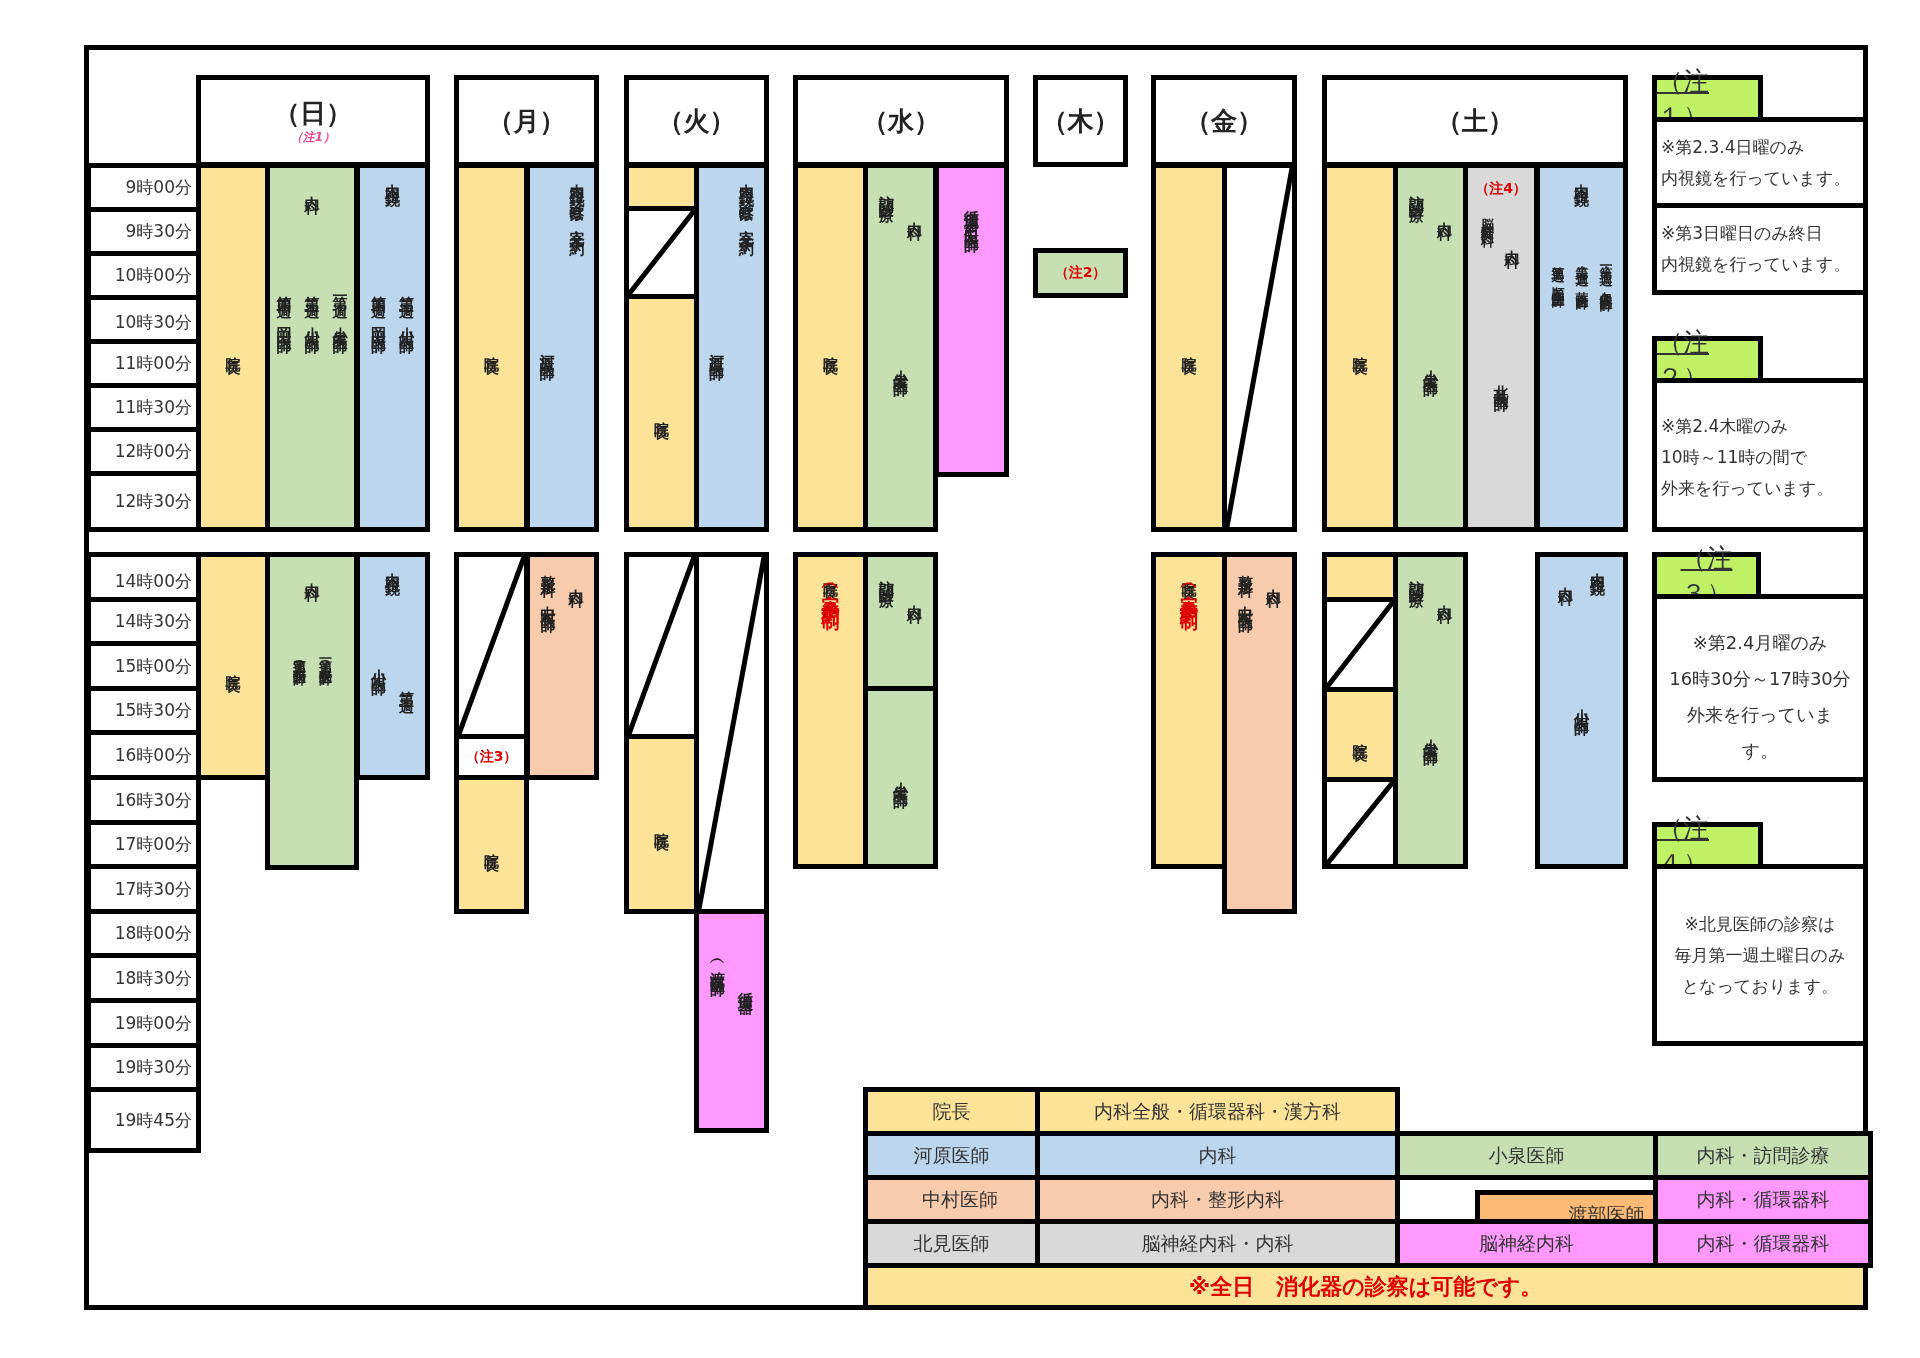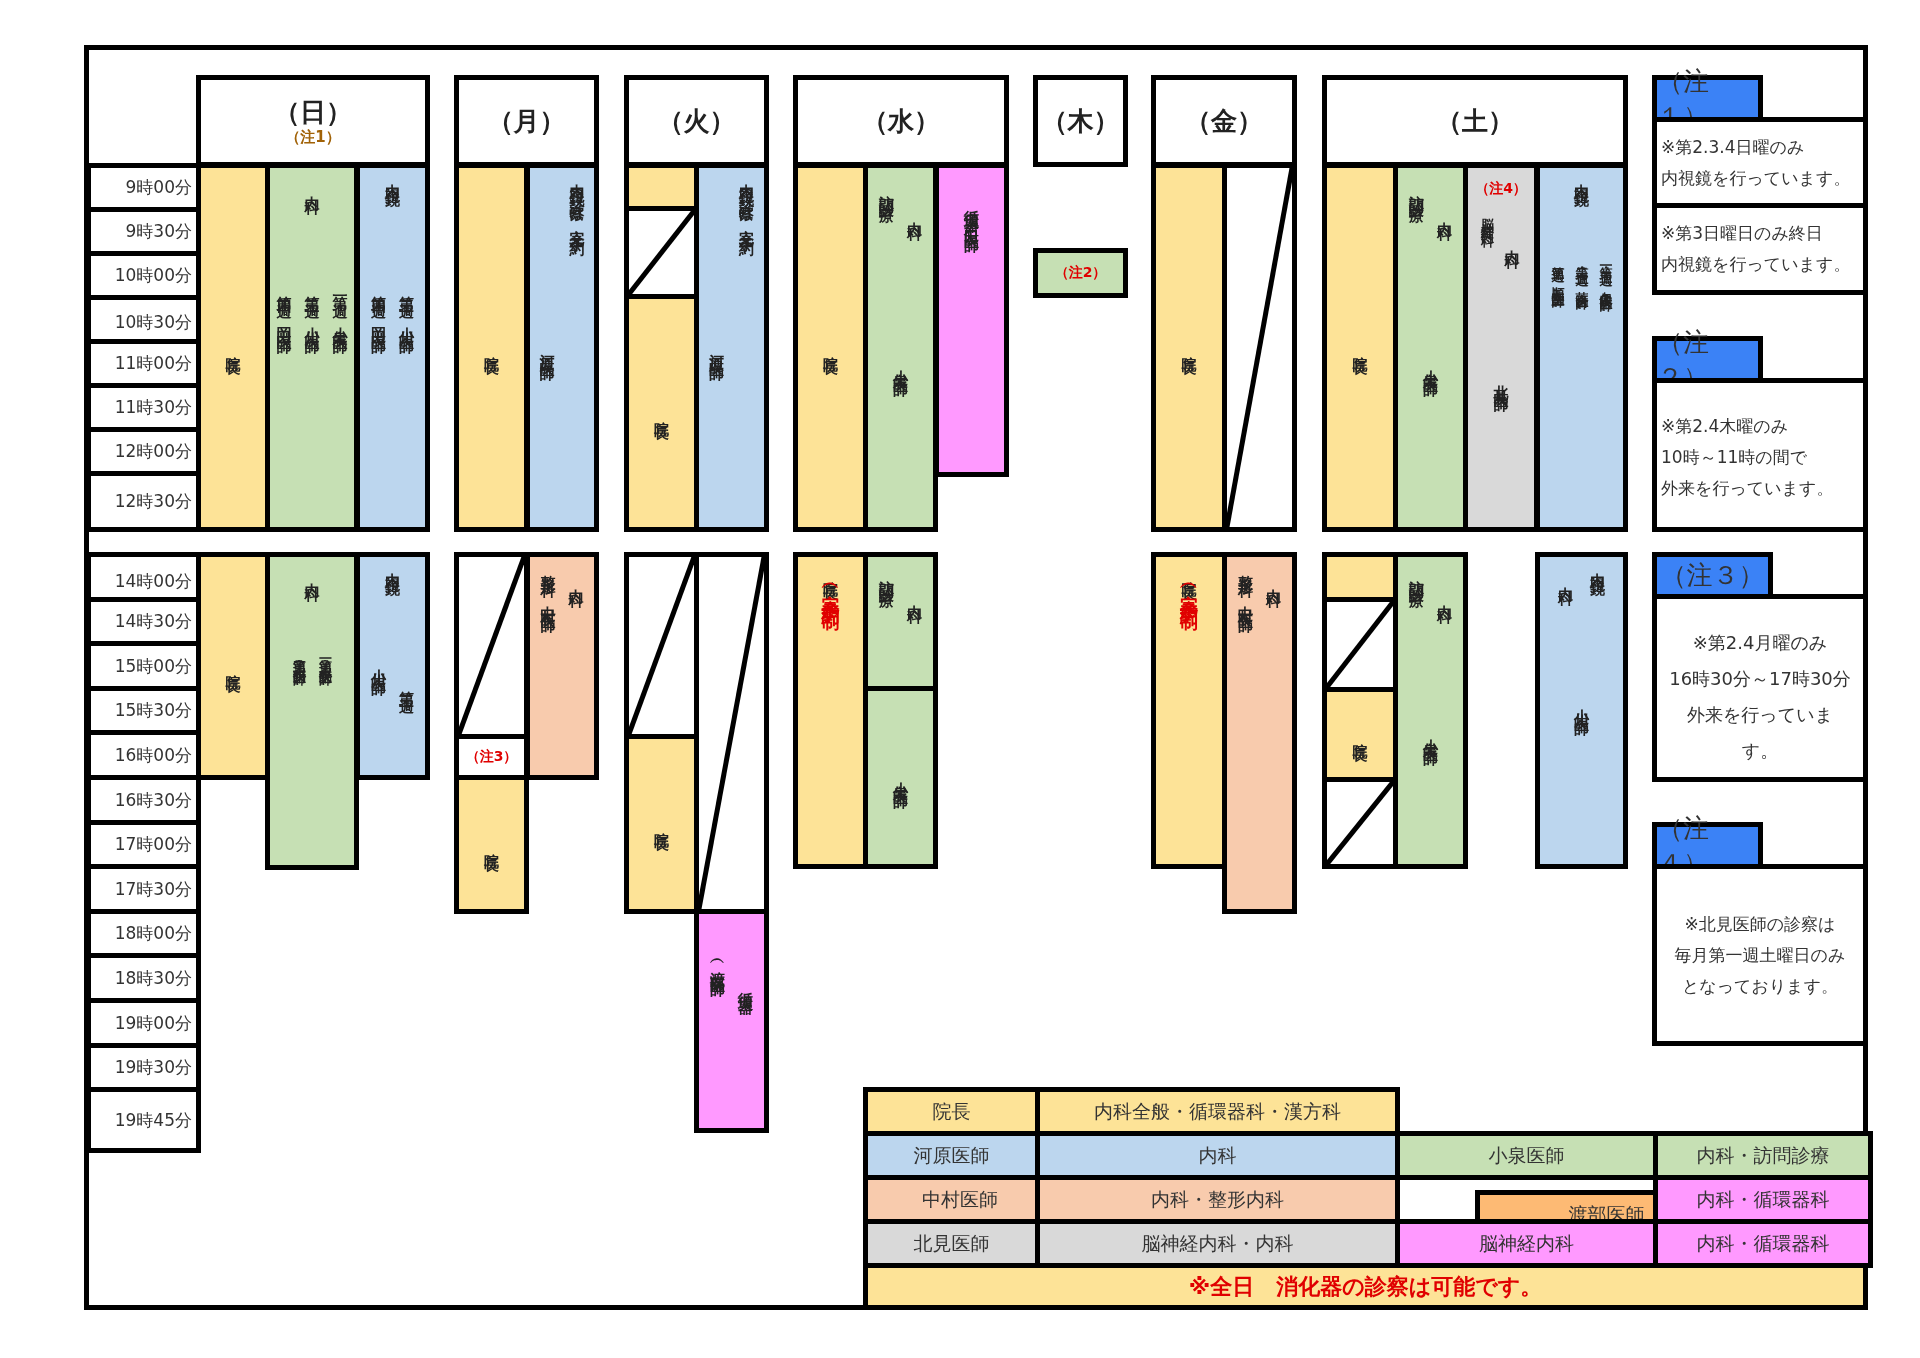--- a/index.html
+++ b/index.html
@@ -8,28 +8,28 @@
   .frame{border:5px solid #000;}
   .cell{border:5px solid #000;}
   .y{background:#fde397;}
   .b{background:#bcd6ee;}
   .g{background:#c6e0b4;}
   .p{background:#ff99ff;}
   .o{background:#f8cbad;}
   .gr{background:#d9d9d9;}
   .w{background:#fff;}
   .dayhdr{display:flex;flex-direction:column;align-items:center;justify-content:center;font-weight:bold;font-size:26px;background:#fff;}
-  .dayhdr .note{color:#a16207;font-size:15px;margin-top:-2px;}
+  .dayhdr .note{color:#ec4899;font-size:12px;margin-top:-2px;font-style:italic;}
   .time{display:flex;align-items:center;justify-content:flex-end;padding-right:4px;font-size:17px;background:#fff;color:#333;}
   .vt{writing-mode:vertical-rl;text-orientation:upright;font-weight:bold;font-size:15px;line-height:26px;letter-spacing:4px;}
   .inner{position:absolute;inset:0;display:flex;flex-direction:row-reverse;justify-content:center;align-items:center;gap:4px;}
   .red{color:#e00000;}
   .diag{position:absolute;inset:0;}
   .diag svg{width:100%;height:100%;display:block;}
-  .ntab{font-size:26px;display:flex;align-items:center;justify-content:center;background:#3b82f6;color:#333;}
+  .ntab{font-size:26px;display:flex;align-items:center;justify-content:center;background:#bef264;color:#333;text-decoration:underline;}
   .nbody{font-size:17px;line-height:31px;color:#333;background:#fff;}
   .legend{display:flex;align-items:center;justify-content:center;font-size:19px;color:#333;}
   .legfoot{color:#e00000;font-weight:bold;font-size:22px;}
   .tag-red{color:#e00000;font-weight:bold;font-size:14px;}
 </style>
 </head>
 <body>
 
 <div class="abs frame" style="left:84px;top:45px;width:1784px;height:1265px;"></div>
 
@@ -367,21 +367,21 @@
 
 <div class="abs cell ntab" style="left:1652px;top:336px;width:111px;height:47px;">
     <span>（注２）</span>
   </div>
 <div class="abs cell nbody" style="left:1652px;top:378px;width:216px;height:154px;padding:28px 4px 0 4px;">
   <div>※第2.4木曜のみ</div>
   <div>10時～11時の間で</div>
   <div>外来を行っています。</div>
 </div>
 
-<div class="abs cell ntab" style="left:1652px;top:552px;width:121px;height:47px;">
+<div class="abs cell ntab" style="left:1652px;top:552px;width:109px;height:47px;text-align:center;">
     <span>（注３）</span>
   </div>
 <div class="abs cell nbody" style="left:1652px;top:594px;width:216px;height:188px;padding:26px 2px 0 2px;text-align:center;font-size:18px;line-height:36px;">
   <div>※第2.4月曜のみ</div>
   <div>16時30分～17時30分</div>
   <div>外来を行っていま</div>
   <div>す。</div>
 </div>
 
 <div class="abs cell ntab" style="left:1652px;top:822px;width:111px;height:47px;">

